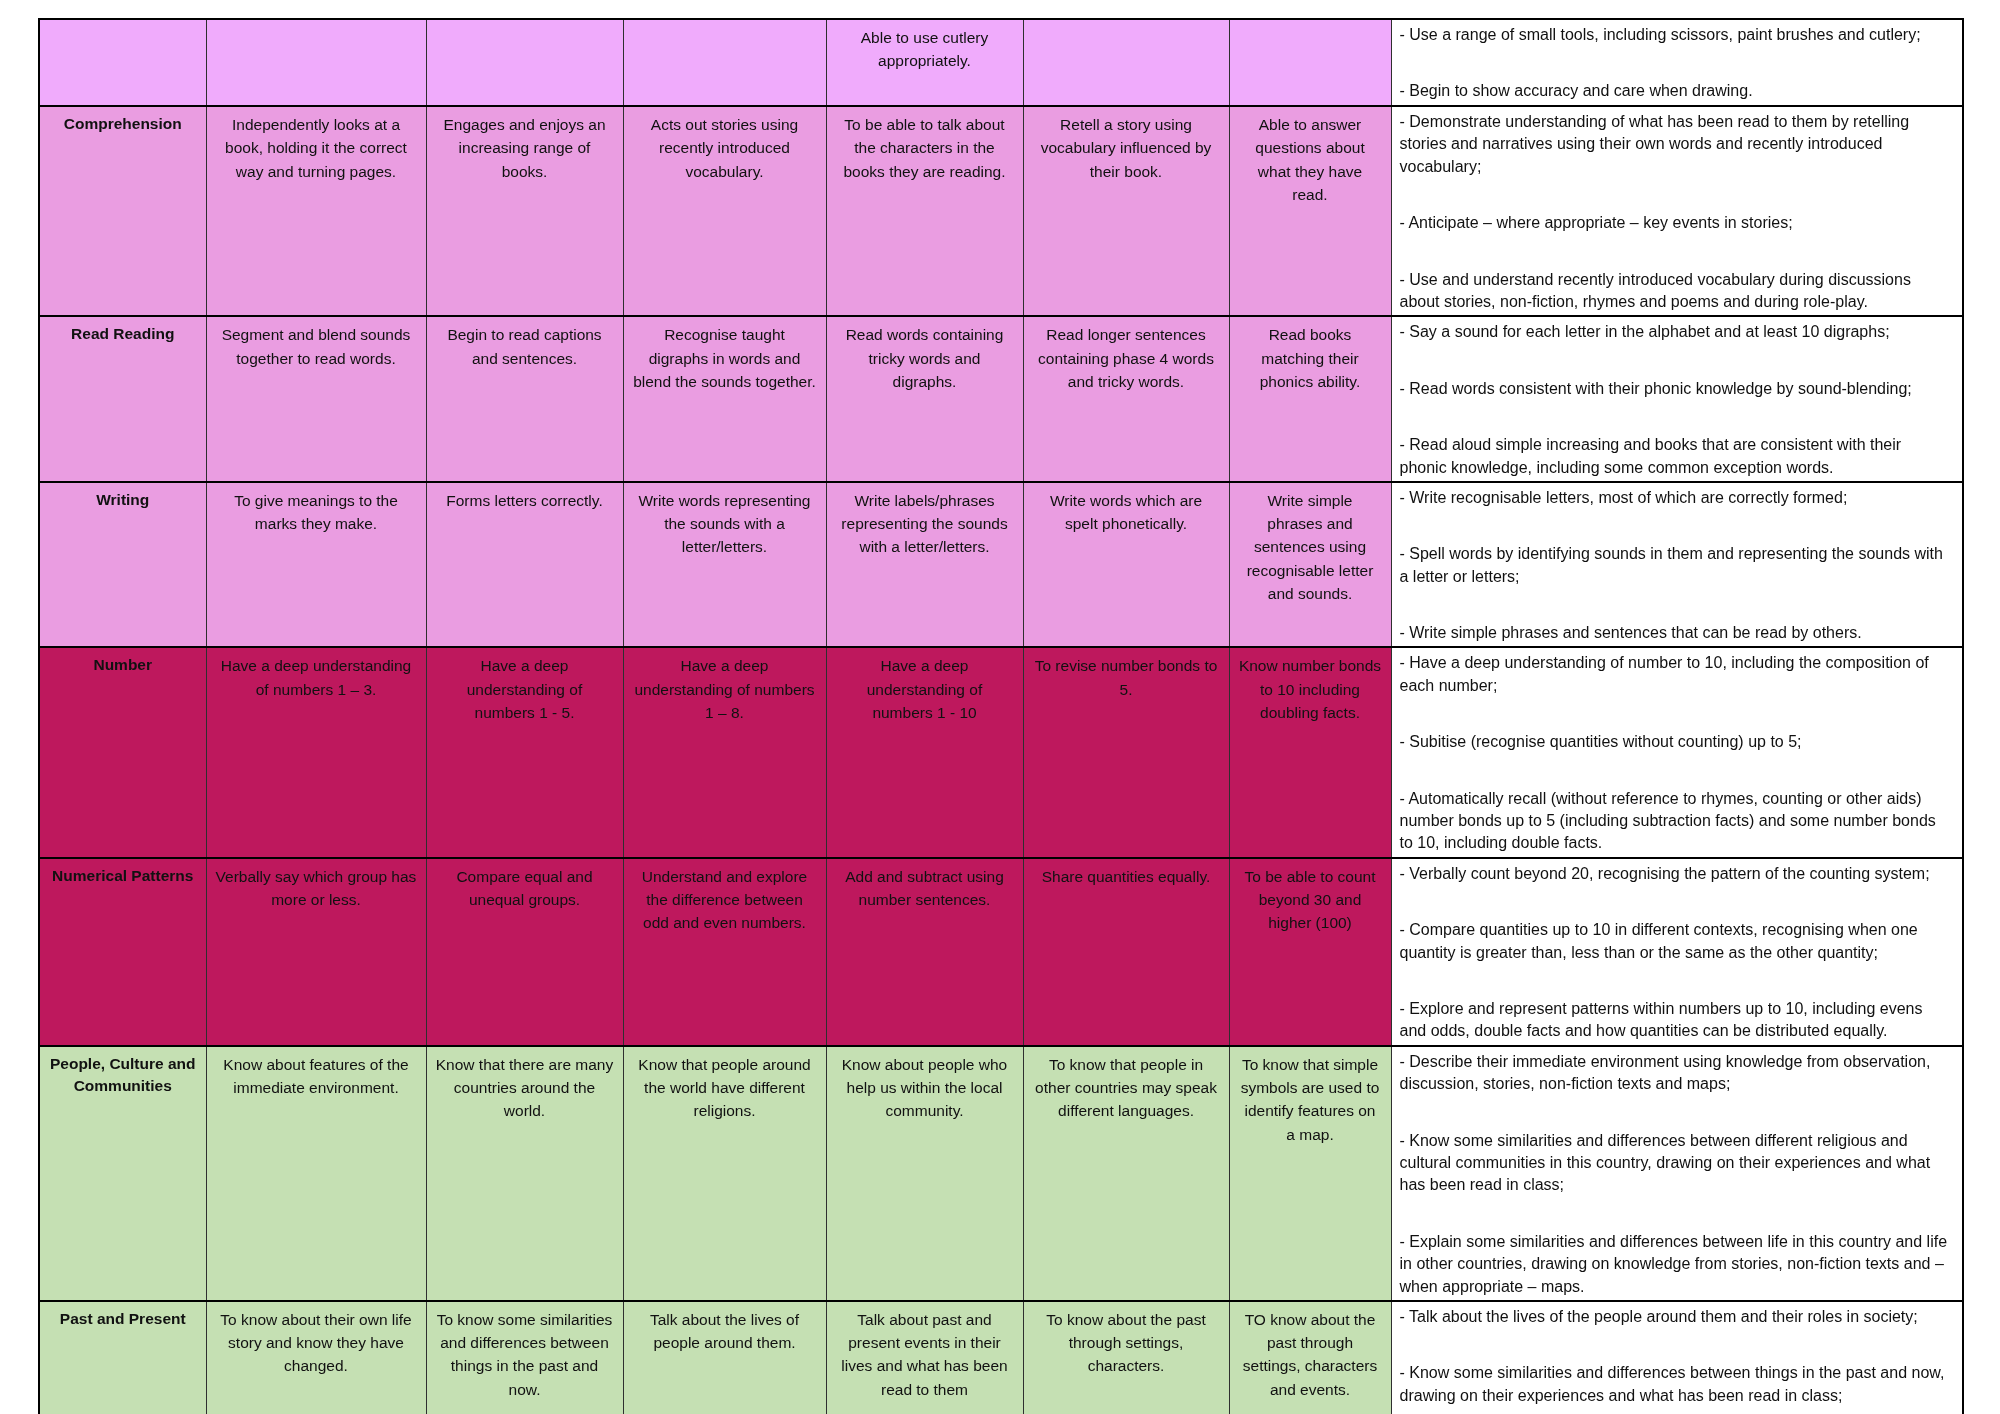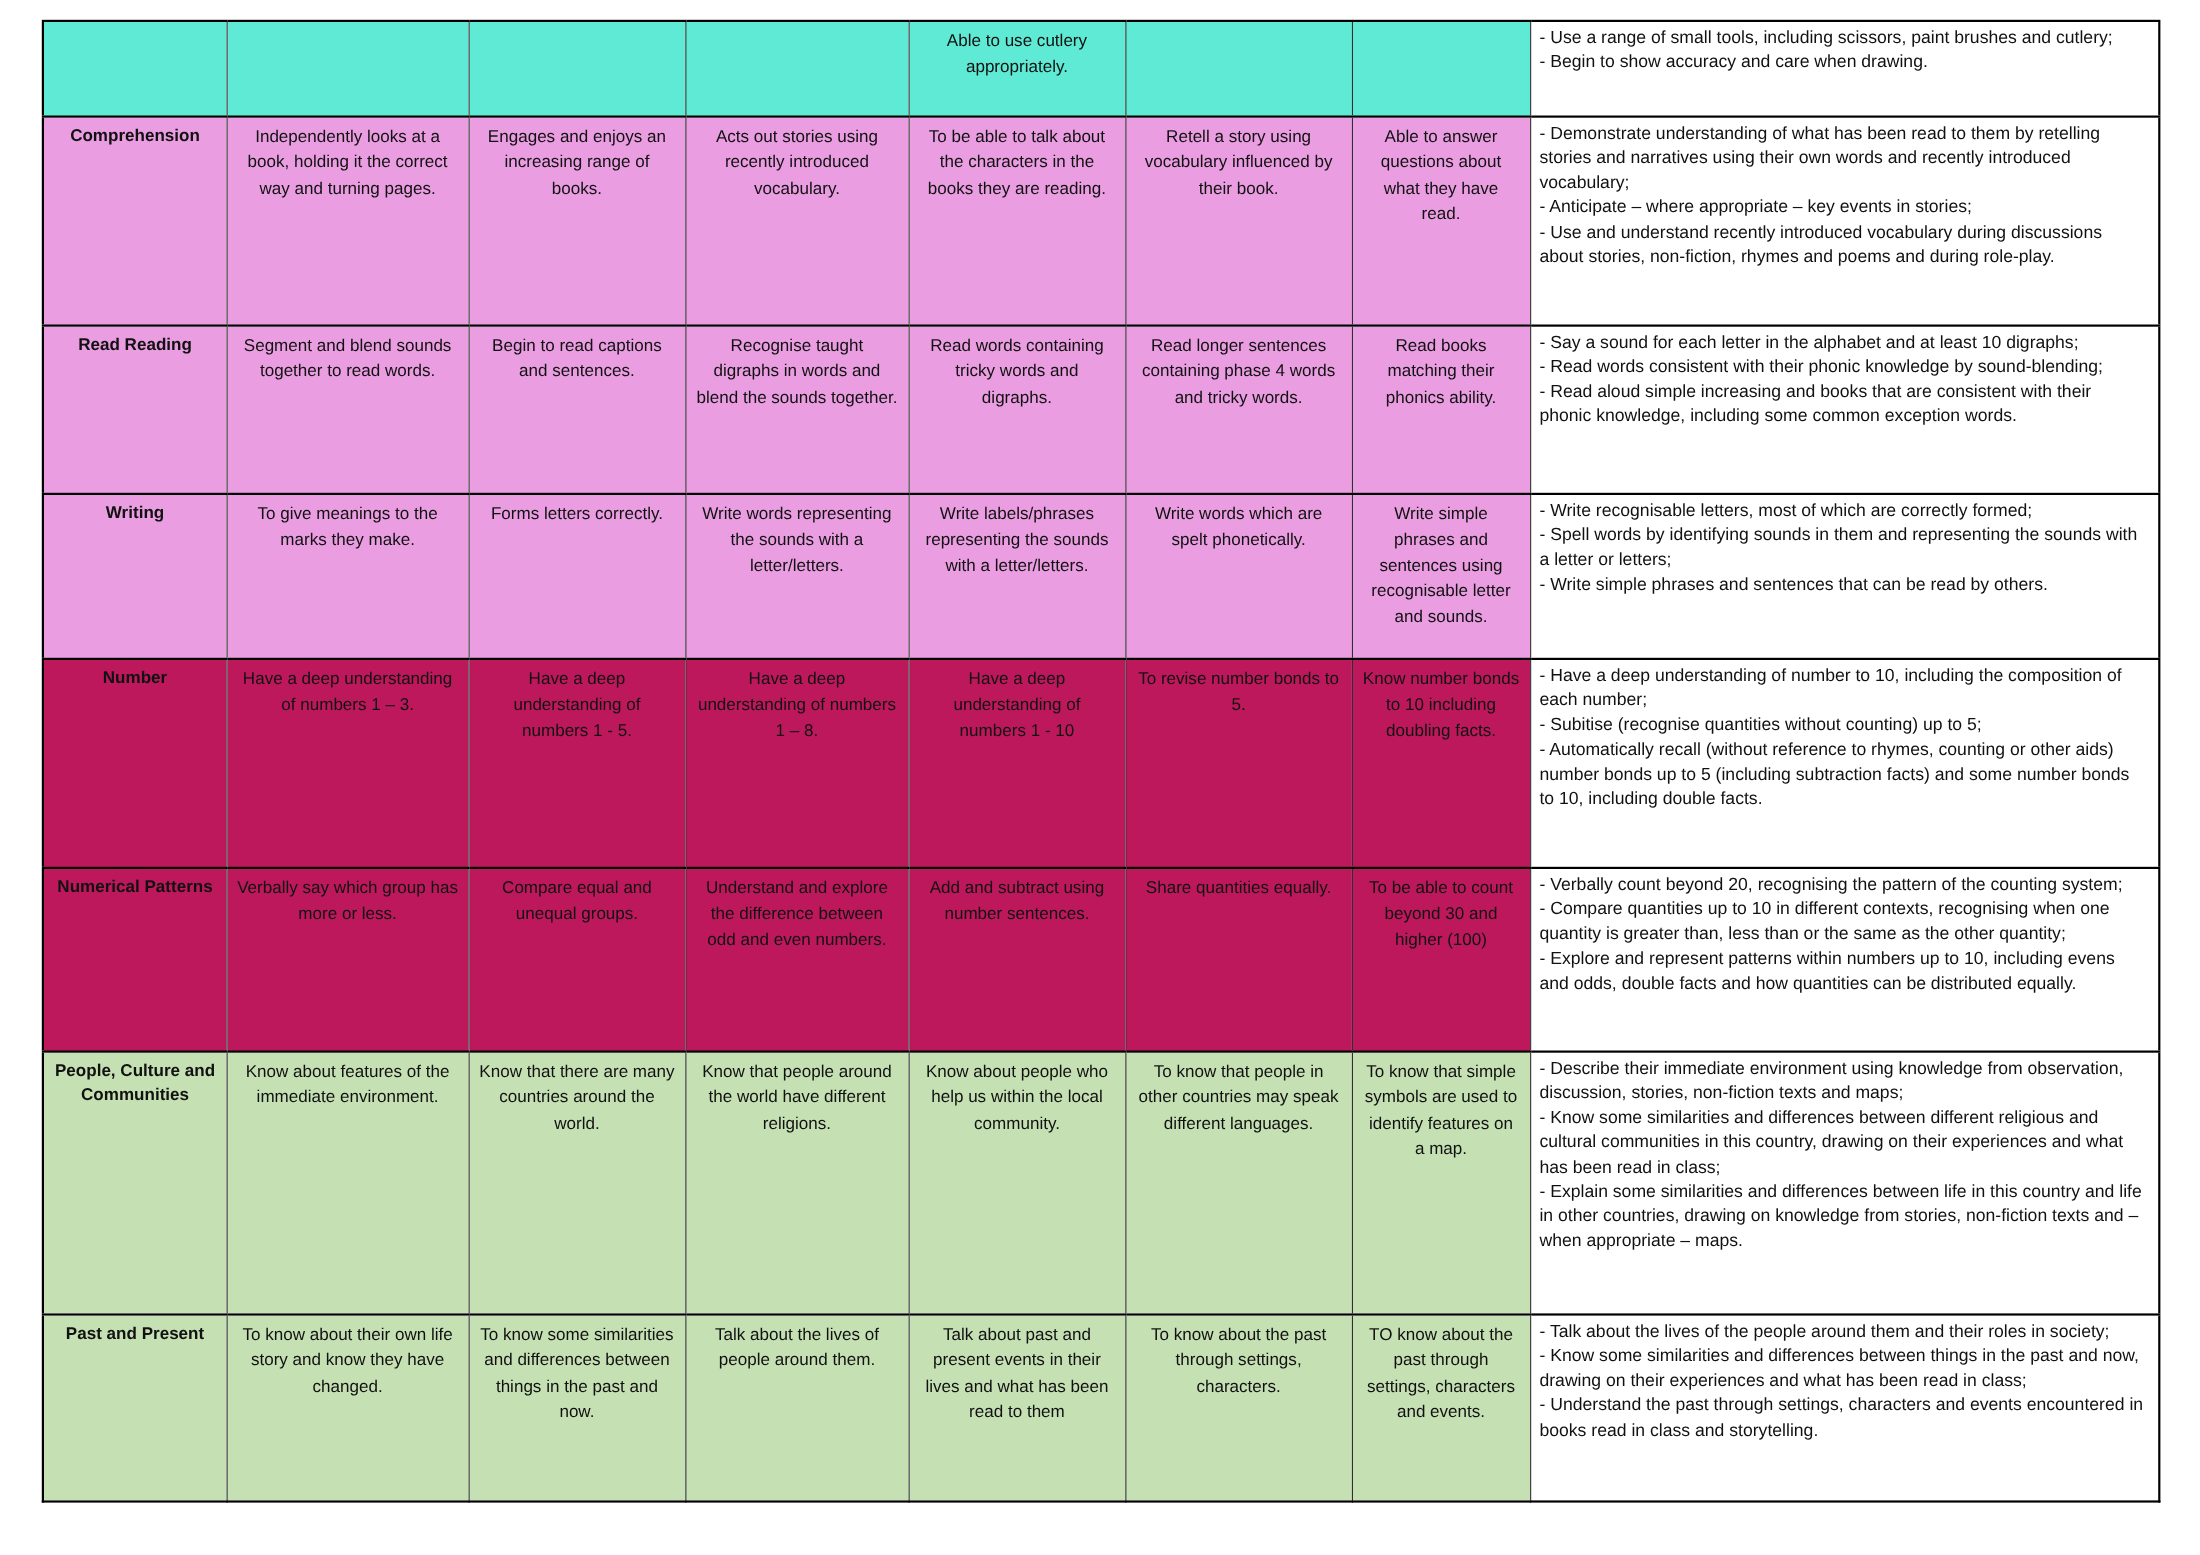--- a/index.html
+++ b/index.html
@@ -5,22 +5,22 @@
   html,body{margin:0;padding:0;background:#ffffff;}
   body{width:2000px;height:1414px;position:relative;font-family:"Liberation Sans",sans-serif;color:#111;}
   .sheet{position:absolute;left:38px;top:18px;}
   table.grid{border-collapse:collapse;table-layout:fixed;width:1924px;border:2px solid #000;}
   table.grid td{border:1px solid #2f2f2f;vertical-align:top;overflow:hidden;}
   table.grid tr td{border-top-width:2px;border-top-color:#000;}
   td.label{font-weight:bold;text-align:center;font-size:15.5px;line-height:1.45;padding:6px 4px 0 4px;margin-left:24px;}
   td.cell{text-align:center;font-size:15.5px;line-height:1.5;padding:6px 9px 0 9px;}
   td.elg{background:#ffffff;text-align:left;font-size:16px;line-height:1.4;padding:4px 10px 2px 8px;border-left-width:2px;border-left-color:#000;}
   td.elg .bullet{margin:0;}
-  td.elg .bullet + .bullet{}
-  tr.theme-yellow td:not(.elg){background:#5eead4;}
+  td.elg .bullet + .bullet{margin-top:34px;}
+  tr.theme-yellow td:not(.elg){background:#f0abfc;}
   tr.theme-pink td:not(.elg){background:#EA9DE1;}
   tr.theme-gray td:not(.elg){background:#be185d;}
   tr.theme-green td:not(.elg){background:#C5E0B3;}
 </style>
 </head>
 <body>
 
 <div class="sheet">
   <table class="grid">
     <colgroup>

